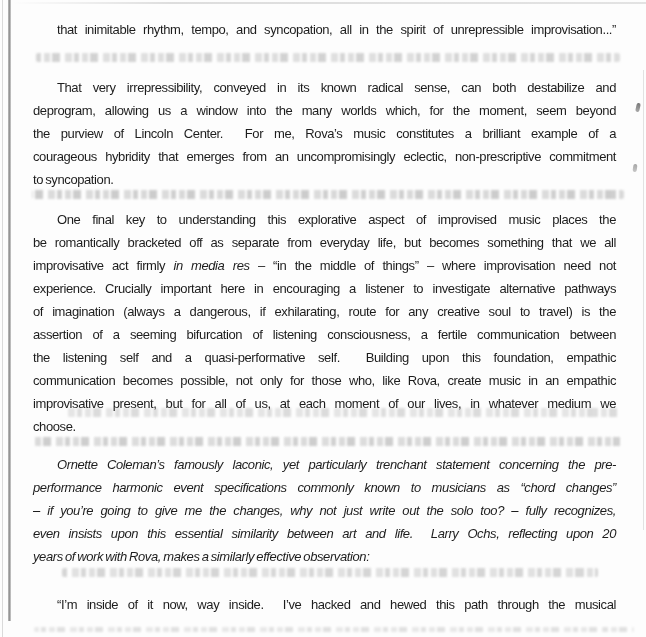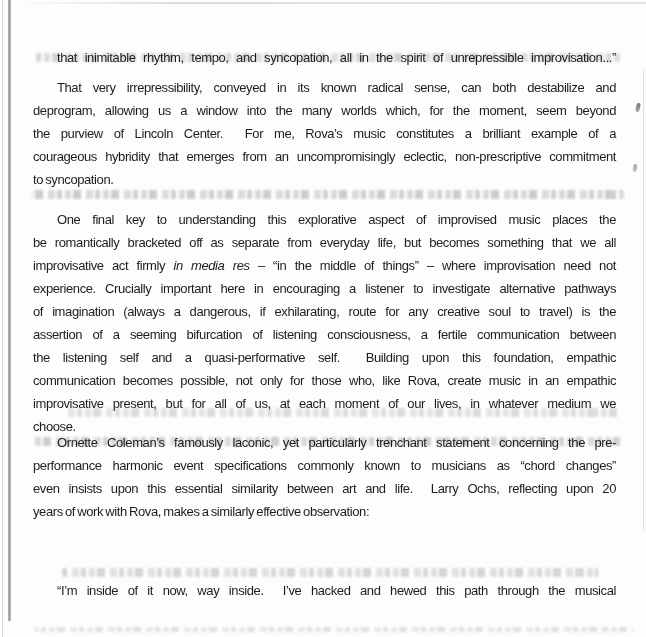--- a/index.html
+++ b/index.html
@@ -11,25 +11,25 @@
     font-family:"Liberation Sans",sans-serif;
     color:#1d1d1d;
     font-size:13px;
     letter-spacing:-0.4px;
     word-spacing:-1px;
   }
   
   .content{position:absolute;left:33px;top:0;width:583px;height:637px;}
   .block{position:absolute;left:0;width:583px;}
   .quote-block{left:24px;width:559px;}
-  #quote-top{top:46px;}
+  #quote-top{top:18px;}
   #para-1{top:76px;}
   #para-2{top:208px;}
-  #para-3{top:431px;}
-  #quote-bottom{top:579px;}
+  #para-3{top:453px;font-style:italic;}
+  #quote-bottom{top:593px;}
   .line{line-height:23px;text-align:justify;}
   .line.fill{text-align-last:justify;}
   .line.indent{text-indent:24px;}
   .it{font-style:italic;}
   
   .edge-left-outer{position:absolute;left:2px;top:0;width:1px;height:637px;background:#dadada;}
   .edge-left{position:absolute;left:8px;top:0;width:3px;height:621px;
     background:linear-gradient(to right,#c4c4c4,#8f8f8f 45%,#cfcfcf);}
   .edge-top{position:absolute;left:12px;top:2px;width:634px;height:2px;opacity:.55;
     background:linear-gradient(to right,rgba(200,200,200,0),rgba(185,185,185,.85) 25%,rgba(200,200,200,.9));}
@@ -99,20 +99,21 @@
         <div class="line fill"><span>assertion of a seeming bifurcation of listening consciousness, a fertile communication between</span></div>
         <div class="line fill"><span>the listening self and a quasi-performative self.&nbsp; Building upon this foundation, empathic</span></div>
         <div class="line fill"><span>communication becomes possible, not only for those who, like Rova, create music in an empathic</span></div>
         <div class="line fill"><span>improvisative present, but for all of us, at each moment of our lives, in whatever medium we</span></div>
         <div class="line"><span>choose.</span></div>
       </div>
 
     <div class="block" id="para-3">
         <div class="line fill indent"><span>Ornette Coleman’s famously laconic, yet particularly trenchant statement concerning the pre-</span></div>
         <div class="line fill"><span>performance harmonic event specifications commonly known to musicians as “chord changes”</span></div>
+        <div class="line fill"><span>– if you’re going to give me the changes, why not just write out the solo too? – fully recognizes,</span></div>
         <div class="line fill"><span>even insists upon this essential similarity between art and life.&nbsp; Larry Ochs, reflecting upon 20</span></div>
         <div class="line"><span>years of work with Rova, makes a similarly effective observation:</span></div>
       </div>
 
     <div class="block quote-block" id="quote-bottom">
         <div class="line fill"><span>“I’m inside of it now, way inside.&nbsp; I’ve hacked and hewed this path through the musical</span></div>
       </div>
   </div>
 </div>
 

